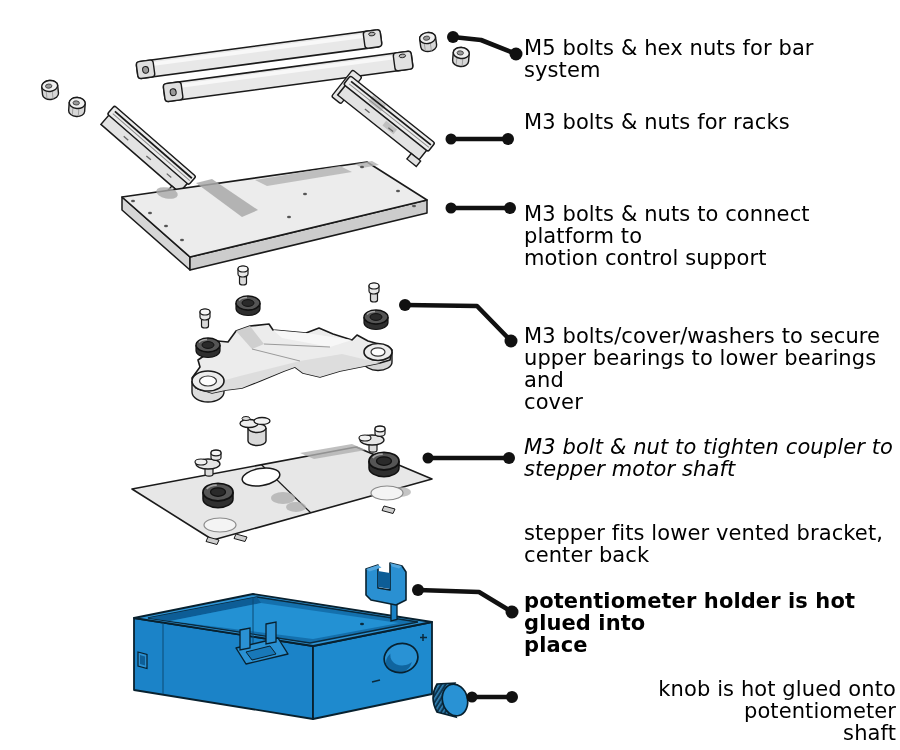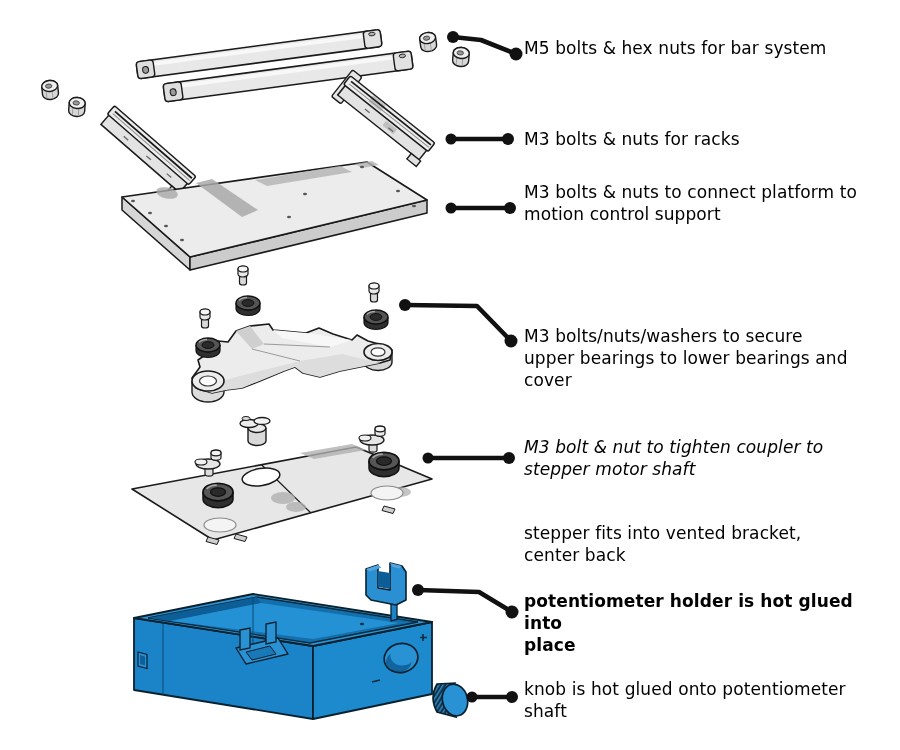--- a/index.html
+++ b/index.html
@@ -4,31 +4,31 @@
 <style>
   html,body { margin:0; padding:0; }
   body {
     width:900px; height:750px; position:relative; overflow:hidden;
     background:#ffffff;
     font-family:"DejaVu Sans", "Liberation Sans", sans-serif;
   }
   #diagram-svg { position:absolute; left:0; top:0; }
   .label {
     position:absolute; left:524px; max-width:372px;
-    font-size:17px; line-height:22px; color:#000;
+    font-size:21px; line-height:22px; color:#000;
     white-space:pre-line; letter-spacing:0.1px;
   }
   #label-bar-system   { top:37px; }
-  #label-racks        { top:128px; }
-  #label-platform     { top:181px; }
+  #label-racks        { top:111px; }
+  #label-platform     { top:203px; }
   #label-bearings     { top:325px; }
   #label-coupler      { top:436px;font-style:italic; }
   #label-stepper      { top:522px; }
   #label-pot-holder   { top:590px;font-weight:bold; }
-  #label-knob         { top:678px; }
+  #label-knob         { top:678px;text-align:right; }
 </style>
 </head>
 <body>
 
 <svg id="diagram-svg" width="900" height="750" viewBox="0 0 900 750">
   <defs>
     <pattern id="knurl" width="3.6" height="3.6" patternUnits="userSpaceOnUse" patternTransform="rotate(32)">
       <rect width="3.6" height="3.6" fill="#0c3450"></rect>
       <line x1="0.8" y1="0" x2="0.8" y2="3.6" stroke="#3d9ad2" stroke-width="1.2"></line>
     </pattern>
@@ -249,23 +249,23 @@
       <circle cx="512" cy="612" r="6.5"></circle>
     <circle cx="472" cy="697" r="5.5"></circle>
       <circle cx="512" cy="697" r="6"></circle>
   </g>
 </svg>
 
 <div class="label" id="label-bar-system">M5 bolts &amp; hex nuts for bar system</div>
 <div class="label" id="label-racks">M3 bolts &amp; nuts for racks</div>
 <div class="label" id="label-platform">M3 bolts &amp; nuts to connect platform to
 motion control support</div>
-<div class="label" id="label-bearings">M3 bolts/nuts/washers to secure
+<div class="label" id="label-bearings">M3 bolts/cover/washers to secure
 upper bearings to lower bearings and
 cover</div>
 <div class="label" id="label-coupler">M3 bolt &amp; nut to tighten coupler to
 stepper motor shaft</div>
-<div class="label" id="label-stepper">stepper fits into vented bracket,
+<div class="label" id="label-stepper">stepper fits lower vented bracket,
 center back</div>
 <div class="label" id="label-pot-holder">potentiometer holder is hot glued into
 place</div>
 <div class="label" id="label-knob">knob is hot glued onto potentiometer
 shaft</div>
 
 </body></html>

